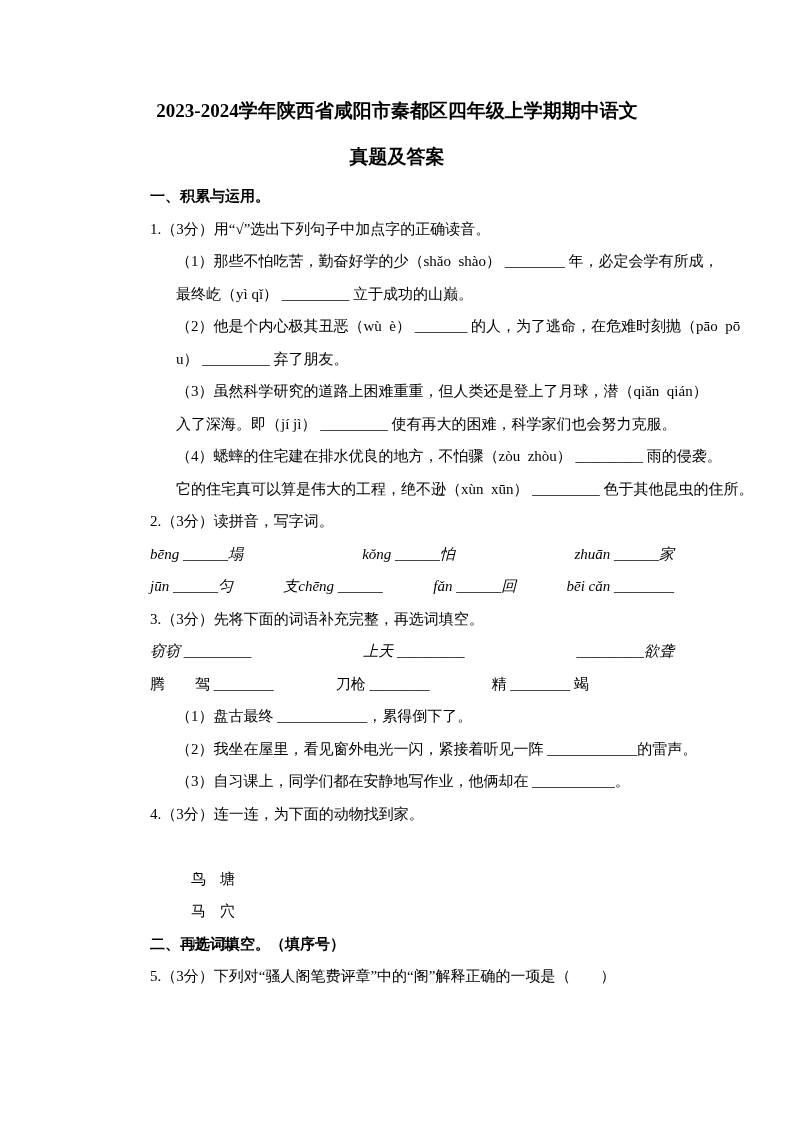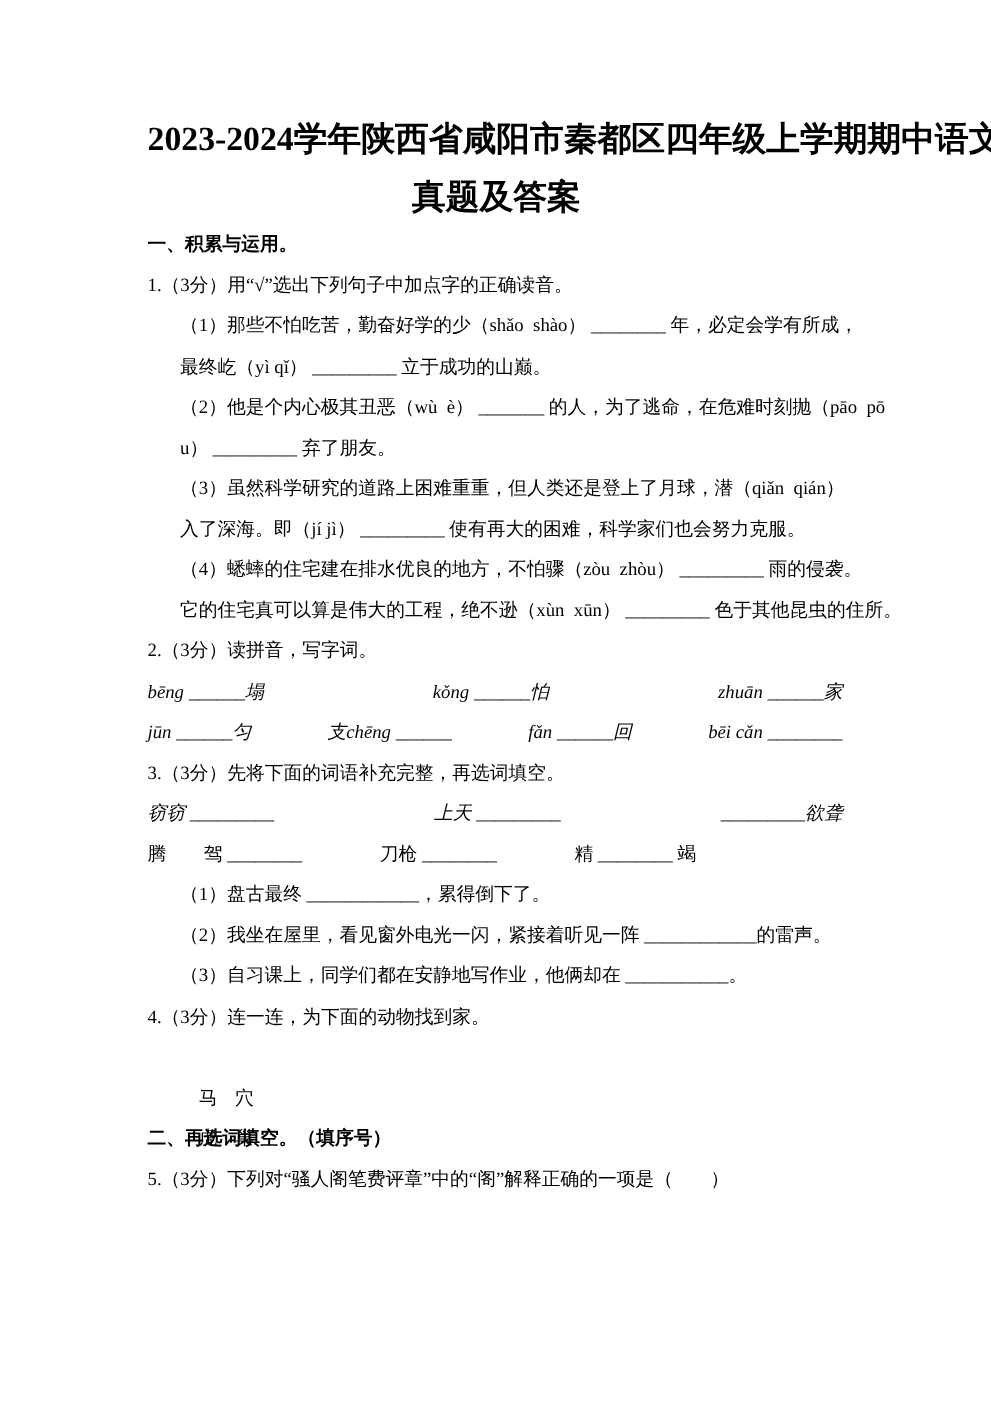--- a/index.html
+++ b/index.html
@@ -14,32 +14,33 @@
     box-sizing: border-box;
     background: #ffffff;
     padding: 88px 117px 0 118px;
     font-family: "Liberation Serif", "DejaVu Serif", serif;
     color: #000000;
     font-size: 15px;
   }
   .title {
     margin: 0;
     text-align: center;
-    font-size: 27px;
+    font-size: 19px;
     font-weight: bold;
     line-height: 46px;
   }
   .title-line {
     display: block;
     white-space: pre;
   }
   .line {
     height: 32.5px;
     line-height: 32.5px;
     white-space: pre;
+    margin-left: 32px;
   }
   .heading {
     font-weight: bold;
   }
   .indent {
     padding-left: 26px;
   }
   .fill-row {
     display: flex;
     justify-content: space-between;
@@ -108,20 +109,23 @@
     <span>腾　　驾 ________</span>
     <span>刀枪 ________</span>
     <span>精 ________ 竭</span>
   </div>
   <div class="line indent">（1）盘古最终 ____________，累得倒下了。</div>
   <div class="line indent">（2）我坐在屋里，看见窗外电光一闪，紧接着听见一阵 ____________的雷声。</div>
   <div class="line indent">（3）自习课上，同学们都在安静地写作业，他俩却在 ___________。</div>
 
   <div class="line">4.（3分）连一连，为下面的动物找到家。</div>
   <div class="line indent pair-line">
+    <span class="pair-left">鸟</span><span class="pair-right">塘</span>
+  </div>
+  <div class="line indent pair-line">
     <span class="pair-left">马</span><span class="pair-right">穴</span>
   </div>
   <div class="line indent pair-line">
     <span class="pair-left">虎</span><span class="pair-right">巢</span>
   </div>
 
   <div class="line heading">二、再选词填空。（填序号）</div>
 
   <div class="line">5.（3分）下列对“骚人阁笔费评章”中的“阁”解释正确的一项是（　　）</div>
 

